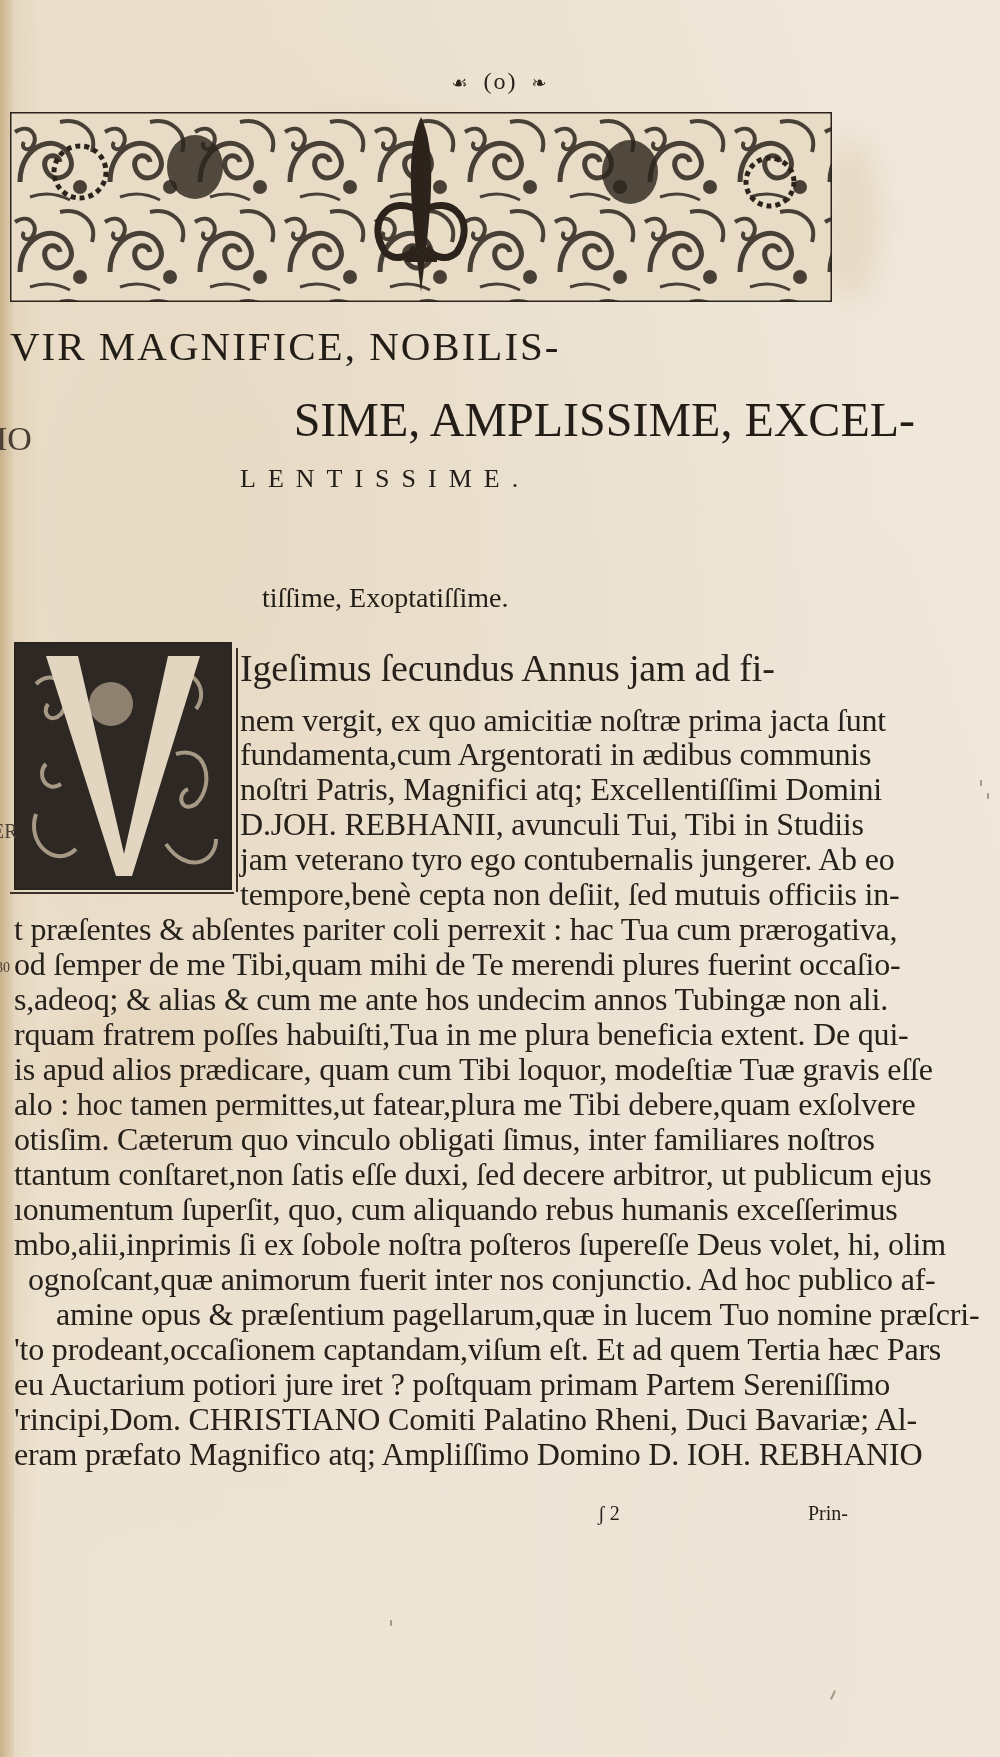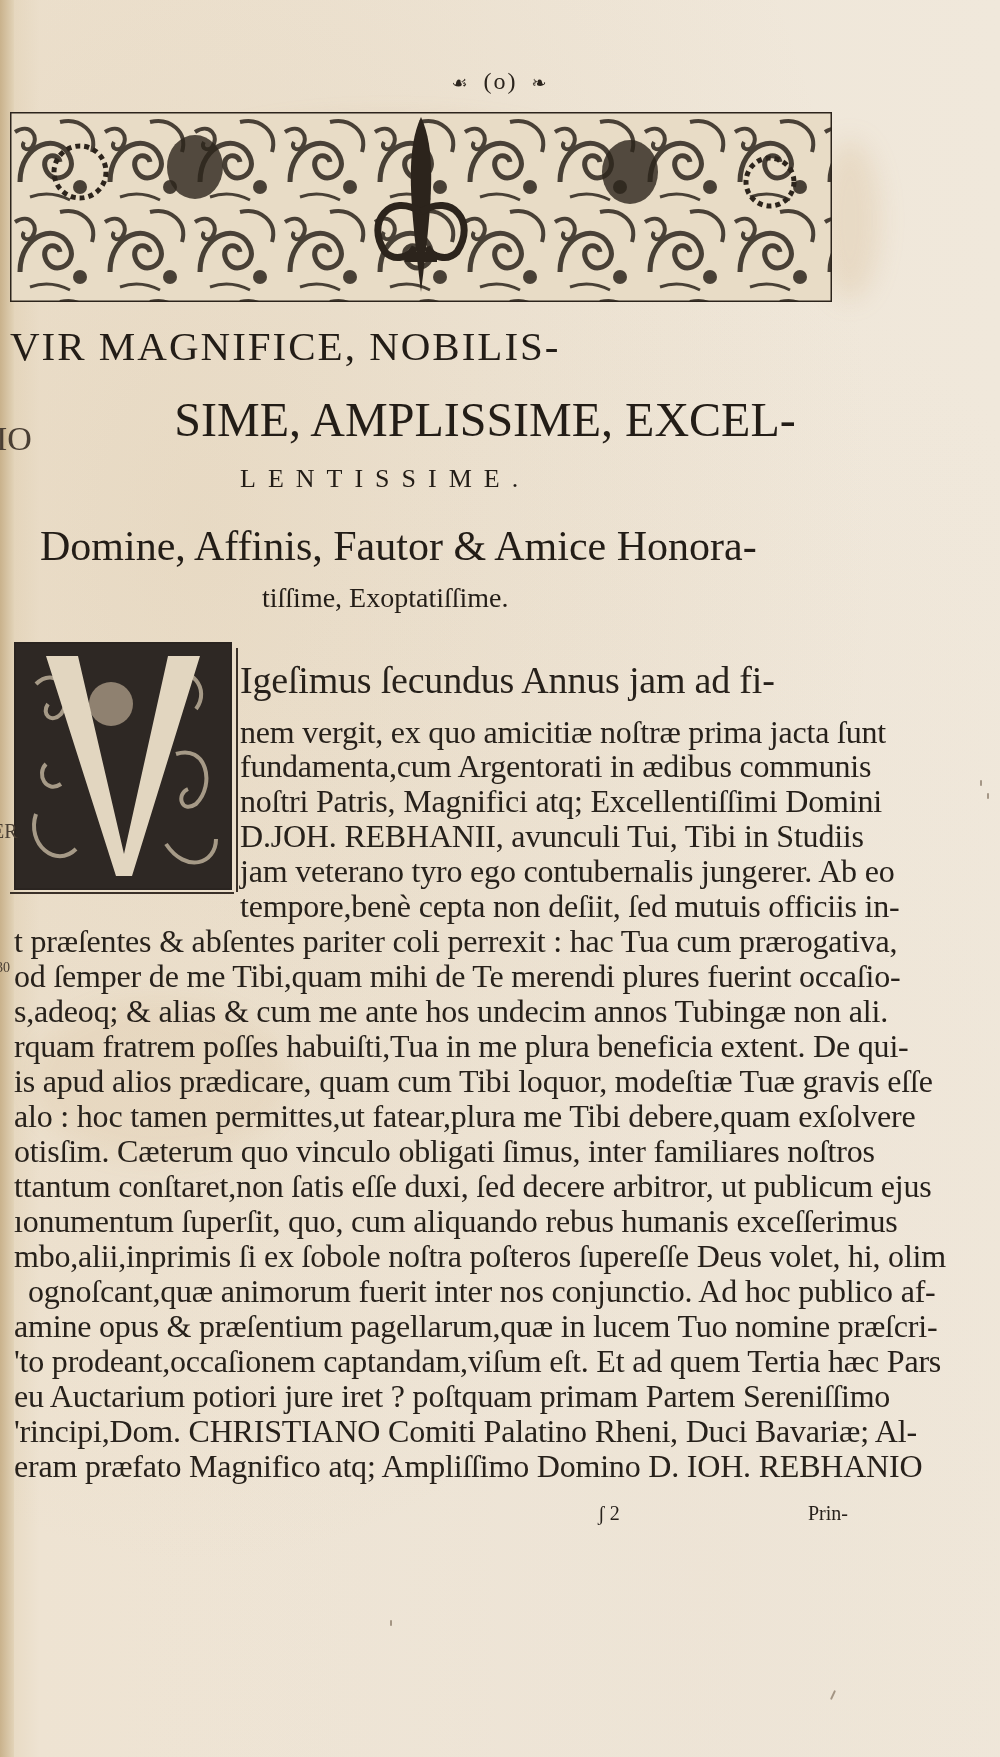--- a/index.html
+++ b/index.html
@@ -61,21 +61,21 @@
     .title {
       position: absolute;
       left: 0;
       width: 860px;
       text-align: center;
       color: #231d17;
       font-family: "Liberation Serif", serif;
       white-space: nowrap;
     }
     .title.l1 { top: 322px; font-size: 41px; letter-spacing: 2px; left: 10px; text-align: left; }
-    .title.l2 { top: 392px; font-size: 48px; letter-spacing: 0px; left: 55px; text-align: center; }
+    .title.l2 { top: 392px; font-size: 48px; letter-spacing: 0px; left: 55px; text-align: right; }
     .title.l3 { top: 464px; font-size: 26px; letter-spacing: 12px; left: 240px; text-align: left; }
     .subtitle {
       position: absolute;
       color: #231d17;
       white-space: nowrap;
     }
     .subtitle.l1 { top: 522px; left: 40px; font-size: 42px; }
     .subtitle.l2 { top: 582px; left: 262px; font-size: 28px; }
     .dropcap {
       position: absolute;
@@ -110,21 +110,20 @@
       left: 0;
       top: 0;
       width: 1000px;
     }
     .line {
       position: absolute;
       white-space: nowrap;
       color: #27211b;
       font-family: "Liberation Serif", serif;
       letter-spacing: -0.2px;
-      margin-top: 12px;
     }
     .line.first { font-size: 38px; }
     .line.normal { font-size: 32px; }
     .catchword {
       position: absolute;
       top: 1502px;
       font-size: 20px;
       color: #27211b;
     }
     .margin-frag {
@@ -185,21 +184,20 @@
       <circle cx="70" cy="60" r="26" fill="none" stroke="#2c241c" stroke-width="5" stroke-dasharray="5 4"></circle>
       <circle cx="760" cy="70" r="24" fill="none" stroke="#2c241c" stroke-width="5" stroke-dasharray="5 4"></circle>
       <rect x="0" y="0" width="822" height="190" fill="none" stroke="#2c241c" stroke-width="3"></rect>
     </svg>
   </div>
 
   <div class="title l1">VIR MAGNIFICE, NOBILIS-</div>
   <div class="title l2">SIME, AMPLISSIME, EXCEL-</div>
   <div class="title l3">LENTISSIME.</div>
 
-  <div class="subtitle l1">Domine, Affinis, Fautor &amp; Amice Honora-</div>
   <div class="subtitle l2">tiſſime, Exoptatiſſime.</div>
 
   <div class="dropcap">
     <svg width="214" height="244" viewBox="0 0 214 244">
       <rect width="214" height="244" fill="#2e2824"></rect>
       <g fill="none" stroke="#cfc1a8" stroke-width="4" opacity="0.75">
         <path d="M20 40 C40 20, 60 50, 45 70 C35 80, 25 70, 32 60"></path>
         <path d="M150 30 C175 20, 195 45, 180 65"></path>
         <path d="M160 110 C190 100, 200 140, 180 160 C165 170, 160 150, 172 145"></path>
         <path d="M20 170 C10 200, 40 225, 60 205"></path>
@@ -229,21 +227,21 @@
     <div class="line normal" style="left:14px;top:946px;">od ſemper de me Tibi,quam mihi de Te merendi plures fuerint occaſio-</div>
     <div class="line normal" style="left:14px;top:981px;">s,adeoq; &amp; alias &amp; cum me ante hos undecim annos Tubingæ non ali.</div>
     <div class="line normal" style="left:14px;top:1016px;">rquam fratrem poſſes habuiſti,Tua in me plura beneficia extent. De qui-</div>
     <div class="line normal" style="left:14px;top:1051px;">is apud alios prædicare, quam cum Tibi loquor, modeſtiæ Tuæ gravis eſſe</div>
     <div class="line normal" style="left:14px;top:1086px;">alo : hoc tamen permittes,ut fatear,plura me Tibi debere,quam exſolvere</div>
     <div class="line normal" style="left:14px;top:1121px;">otisſim. Cæterum quo vinculo obligati ſimus, inter familiares noſtros</div>
     <div class="line normal" style="left:14px;top:1156px;">ttantum conſtaret,non ſatis eſſe duxi, ſed decere arbitror, ut publicum ejus</div>
     <div class="line normal" style="left:14px;top:1191px;">ıonumentum ſuperſit, quo, cum aliquando rebus humanis exceſſerimus</div>
     <div class="line normal" style="left:14px;top:1226px;">mbo,alii,inprimis ſi ex ſobole noſtra poſteros ſupereſſe Deus volet, hi, olim</div>
     <div class="line normal" style="left:14px;top:1261px;padding-left:14px;">ognoſcant,quæ animorum fuerit inter nos conjunctio. Ad hoc publico af-</div>
-    <div class="line normal" style="left:14px;top:1296px;">amine opus &amp; præſentium pagellarum,quæ in lucem Tuo nomine præſcri-</div>
+    <div class="line normal" style="left:14px;top:1296px;padding-left:42px;">amine opus &amp; præſentium pagellarum,quæ in lucem Tuo nomine præſcri-</div>
     <div class="line normal" style="left:14px;top:1331px;">'to prodeant,occaſionem captandam,viſum eſt. Et ad quem Tertia hæc Pars</div>
     <div class="line normal" style="left:14px;top:1366px;">eu Auctarium potiori jure iret ? poſtquam primam Partem Sereniſſimo</div>
     <div class="line normal" style="left:14px;top:1401px;">'rincipi,Dom. CHRISTIANO Comiti Palatino Rheni, Duci Bavariæ; Al-</div>
     <div class="line normal" style="left:14px;top:1436px;">eram præfato Magnifico atq; Ampliſſimo Domino D. IOH. REBHANIO</div>
   </div>
 
   <div class="catchword" style="left:598px;">ʃ 2</div>
   <div class="catchword" style="left:808px;">Prin-</div>
 </div>
 

